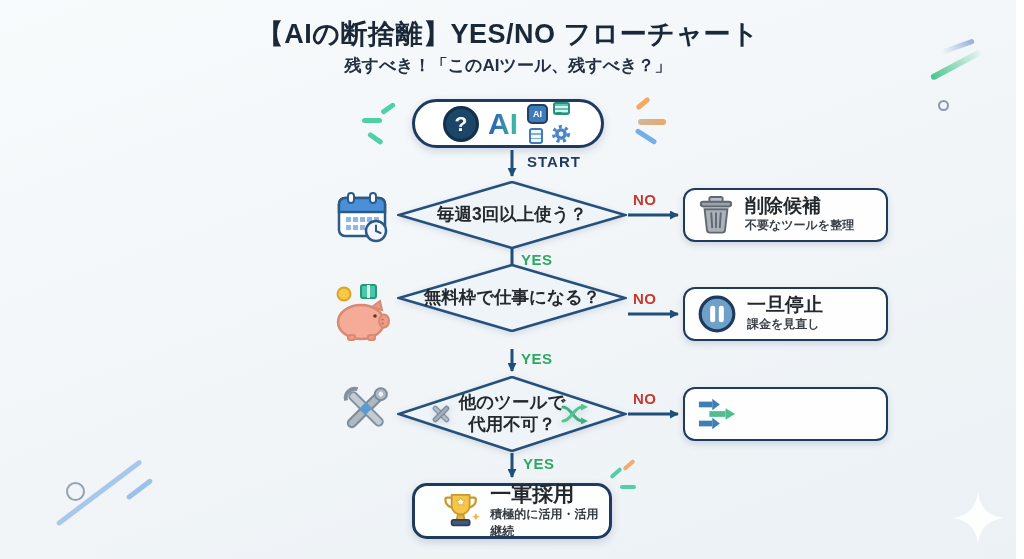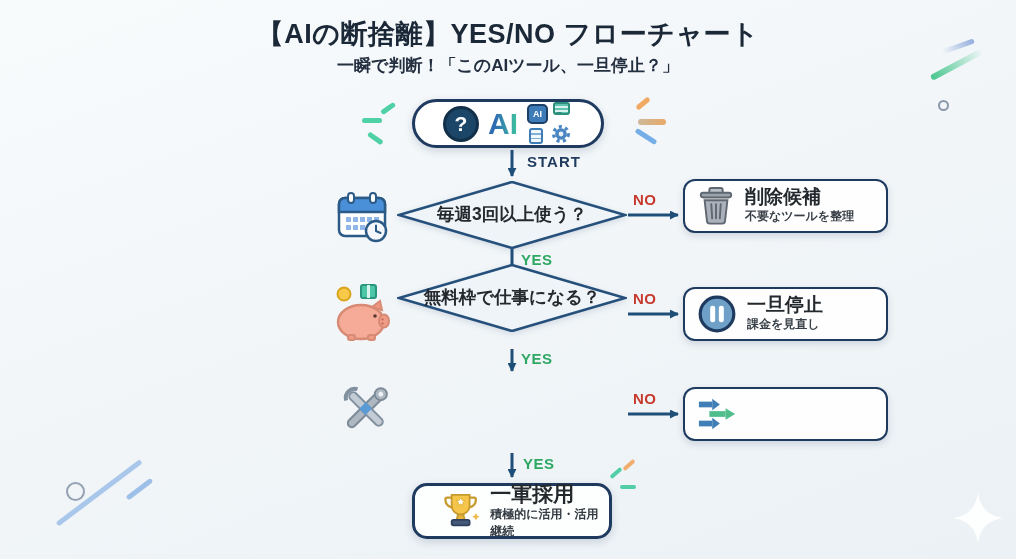--- a/index.html
+++ b/index.html
@@ -86,21 +86,21 @@
 
   <div class="dash" style="left:635px;top:101px;width:16px;height:5px;background:#f2a964;transform:rotate(-40deg);"></div>
   <div class="dash" style="left:638px;top:119px;width:28px;height:5.5px;background:linear-gradient(90deg,#cdb89b,#e8a968);"></div>
   <div class="dash" style="left:634px;top:134px;width:24px;height:5px;background:#76aee8;transform:rotate(33deg);"></div>
 
   <div class="dash" style="left:622px;top:463px;width:14px;height:4px;background:#f0ad6e;transform:rotate(-42deg);"></div>
   <div class="dash" style="left:609px;top:471px;width:14px;height:4px;background:#52cfa6;transform:rotate(-42deg);"></div>
   <div class="dash" style="left:620px;top:485px;width:16px;height:4px;background:#52cfa6;"></div>
 
   <div class="page-title">【AIの断捨離】YES/NO フローチャート</div>
-  <div class="page-subtitle">一瞬で判断！「このAIツール、一旦停止？」</div>
+  <div class="page-subtitle">残すべき！「このAIツール、残すべき？」</div>
 
   <svg class="abs" style="left:0;top:0;" width="1024" height="559" viewBox="0 0 1024 559">
     <defs>
       <marker id="ah" viewBox="0 0 10 10" refX="9" refY="5" markerWidth="9" markerHeight="9" orient="auto" markerUnits="userSpaceOnUse">
         <path d="M0 0 L10 5 L0 10 z" fill="#1f4e79"></path>
       </marker>
     </defs>
     <g stroke="#1f4e79" stroke-width="3" fill="none">
       <path d="M512 150 L512 176" marker-end="url(#ah)"></path>
       <path d="M512 249 L512 275" marker-end="url(#ah)"></path>
@@ -142,20 +142,43 @@
     <div class="dq">毎週3回以上使う？</div>
   </div>
 
   <div class="diamond" style="left:397px;top:264px;height:68px;">
     <svg width="230" height="68" viewBox="0 0 230 68">
       <polygon points="115,1 228,34 115,67 2,34" fill="#eef4f8" stroke="#25507c" stroke-width="2.6"></polygon>
     </svg>
     <div class="dq">無料枠で仕事になる？</div>
   </div>
 
+  <div class="diamond" style="left:397px;top:376px;height:76px;">
+    <svg width="230" height="76" viewBox="0 0 230 76">
+      <polygon points="115,1 228,38 115,75 2,38" fill="#eef4f8" stroke="#25507c" stroke-width="2.6"></polygon>
+    </svg>
+    <div class="dq">
+      <div>他のツールで</div>
+      <div>代用不可？</div>
+    </div>
+    <svg class="abs" style="left:32px;top:26px;" width="24" height="24" viewBox="0 0 24 24">
+      <g transform="rotate(45 12 12)">
+          <rect x="2" y="10" width="20" height="4" rx="2" fill="#b6bfc9" stroke="#8795a3" stroke-width="1.4"></rect>
+        </g>
+      <g transform="rotate(-45 12 12)">
+          <rect x="2" y="10" width="20" height="4" rx="2" fill="#9fb0c0" stroke="#7e8d9b" stroke-width="1.4"></rect>
+        </g>
+    </svg>
+    <svg class="abs" style="left:164px;top:28px;" width="28" height="20" viewBox="0 0 28 20">
+      <path d="M2 3 C10 3 13 17 21 17" stroke="#3eb37f" stroke-width="3" fill="none" stroke-linecap="round"></path>
+      <path d="M2 17 C10 17 13 3 21 3" stroke="#4fc58f" stroke-width="3" fill="none" stroke-linecap="round"></path>
+      <polygon points="20,13.5 27,17 20,20.5" fill="#3eb37f"></polygon>
+      <polygon points="20,-0.5 27,3 20,6.5" fill="#4fc58f"></polygon>
+    </svg>
+  </div>
 
   <svg class="abs" style="left:336px;top:190px;" width="56" height="54" viewBox="0 0 56 54">
     <rect x="3" y="8" width="46" height="38" rx="6" fill="#ffffff" stroke="#2b5a86" stroke-width="2.5"></rect>
     <path d="M9 8 h34 a6 6 0 0 1 6 6 v8 H3 v-8 a6 6 0 0 1 6 -6 z" fill="#4a90d9" stroke="#2b5a86" stroke-width="2.5"></path>
     <rect x="12" y="3" width="6" height="10" rx="3" fill="#ffffff" stroke="#2b5a86" stroke-width="2"></rect>
     <rect x="34" y="3" width="6" height="10" rx="3" fill="#ffffff" stroke="#2b5a86" stroke-width="2"></rect>
     <g fill="#8fb8e8">
       <rect x="10" y="27" width="5" height="5"></rect>
         <rect x="17" y="27" width="5" height="5"></rect>
         <rect x="24" y="27" width="5" height="5"></rect>
@@ -189,21 +212,21 @@
       <circle cx="51" cy="30" r="6" fill="#aeb8c2" stroke="#7d8a98" stroke-width="2"></circle>
       <circle cx="51" cy="30" r="2.4" fill="#eef2f6"></circle>
     </g>
     <g transform="rotate(45 30 30)">
       <rect x="8" y="26" width="44" height="8" rx="4" fill="#c3cbd4" stroke="#8291a0" stroke-width="2"></rect>
       <rect x="25" y="25.4" width="9" height="9.2" fill="#5b9bd5"></rect>
       <path d="M10 22 a9 9 0 0 0 0 16" fill="none" stroke="#8291a0" stroke-width="4"></path>
     </g>
   </svg>
 
-  <div class="obox" style="top:179px;">
+  <div class="obox" style="top:188px;">
     <svg width="38" height="40" viewBox="0 0 40 42">
       <rect x="13" y="2" width="14" height="6" rx="2" fill="#b9bfc7" stroke="#5f6771" stroke-width="2"></rect>
       <rect x="4" y="7" width="32" height="5" rx="2.5" fill="#9aa2ab" stroke="#5f6771" stroke-width="2"></rect>
       <path d="M8 15 h24 l-2.5 22 a3 3 0 0 1 -3 2.6 h-13 a3 3 0 0 1 -3 -2.6 z" fill="#aab1ba" stroke="#5f6771" stroke-width="2"></path>
       <path d="M15 19 l1 15 M20 19 v15 M25 19 l-1 15" stroke="#5f6771" stroke-width="2" stroke-linecap="round"></path>
     </svg>
     <div class="otxt">
       <div class="otitle">削除候補</div>
       <div class="osub">不要なツールを整理</div>
     </div>

